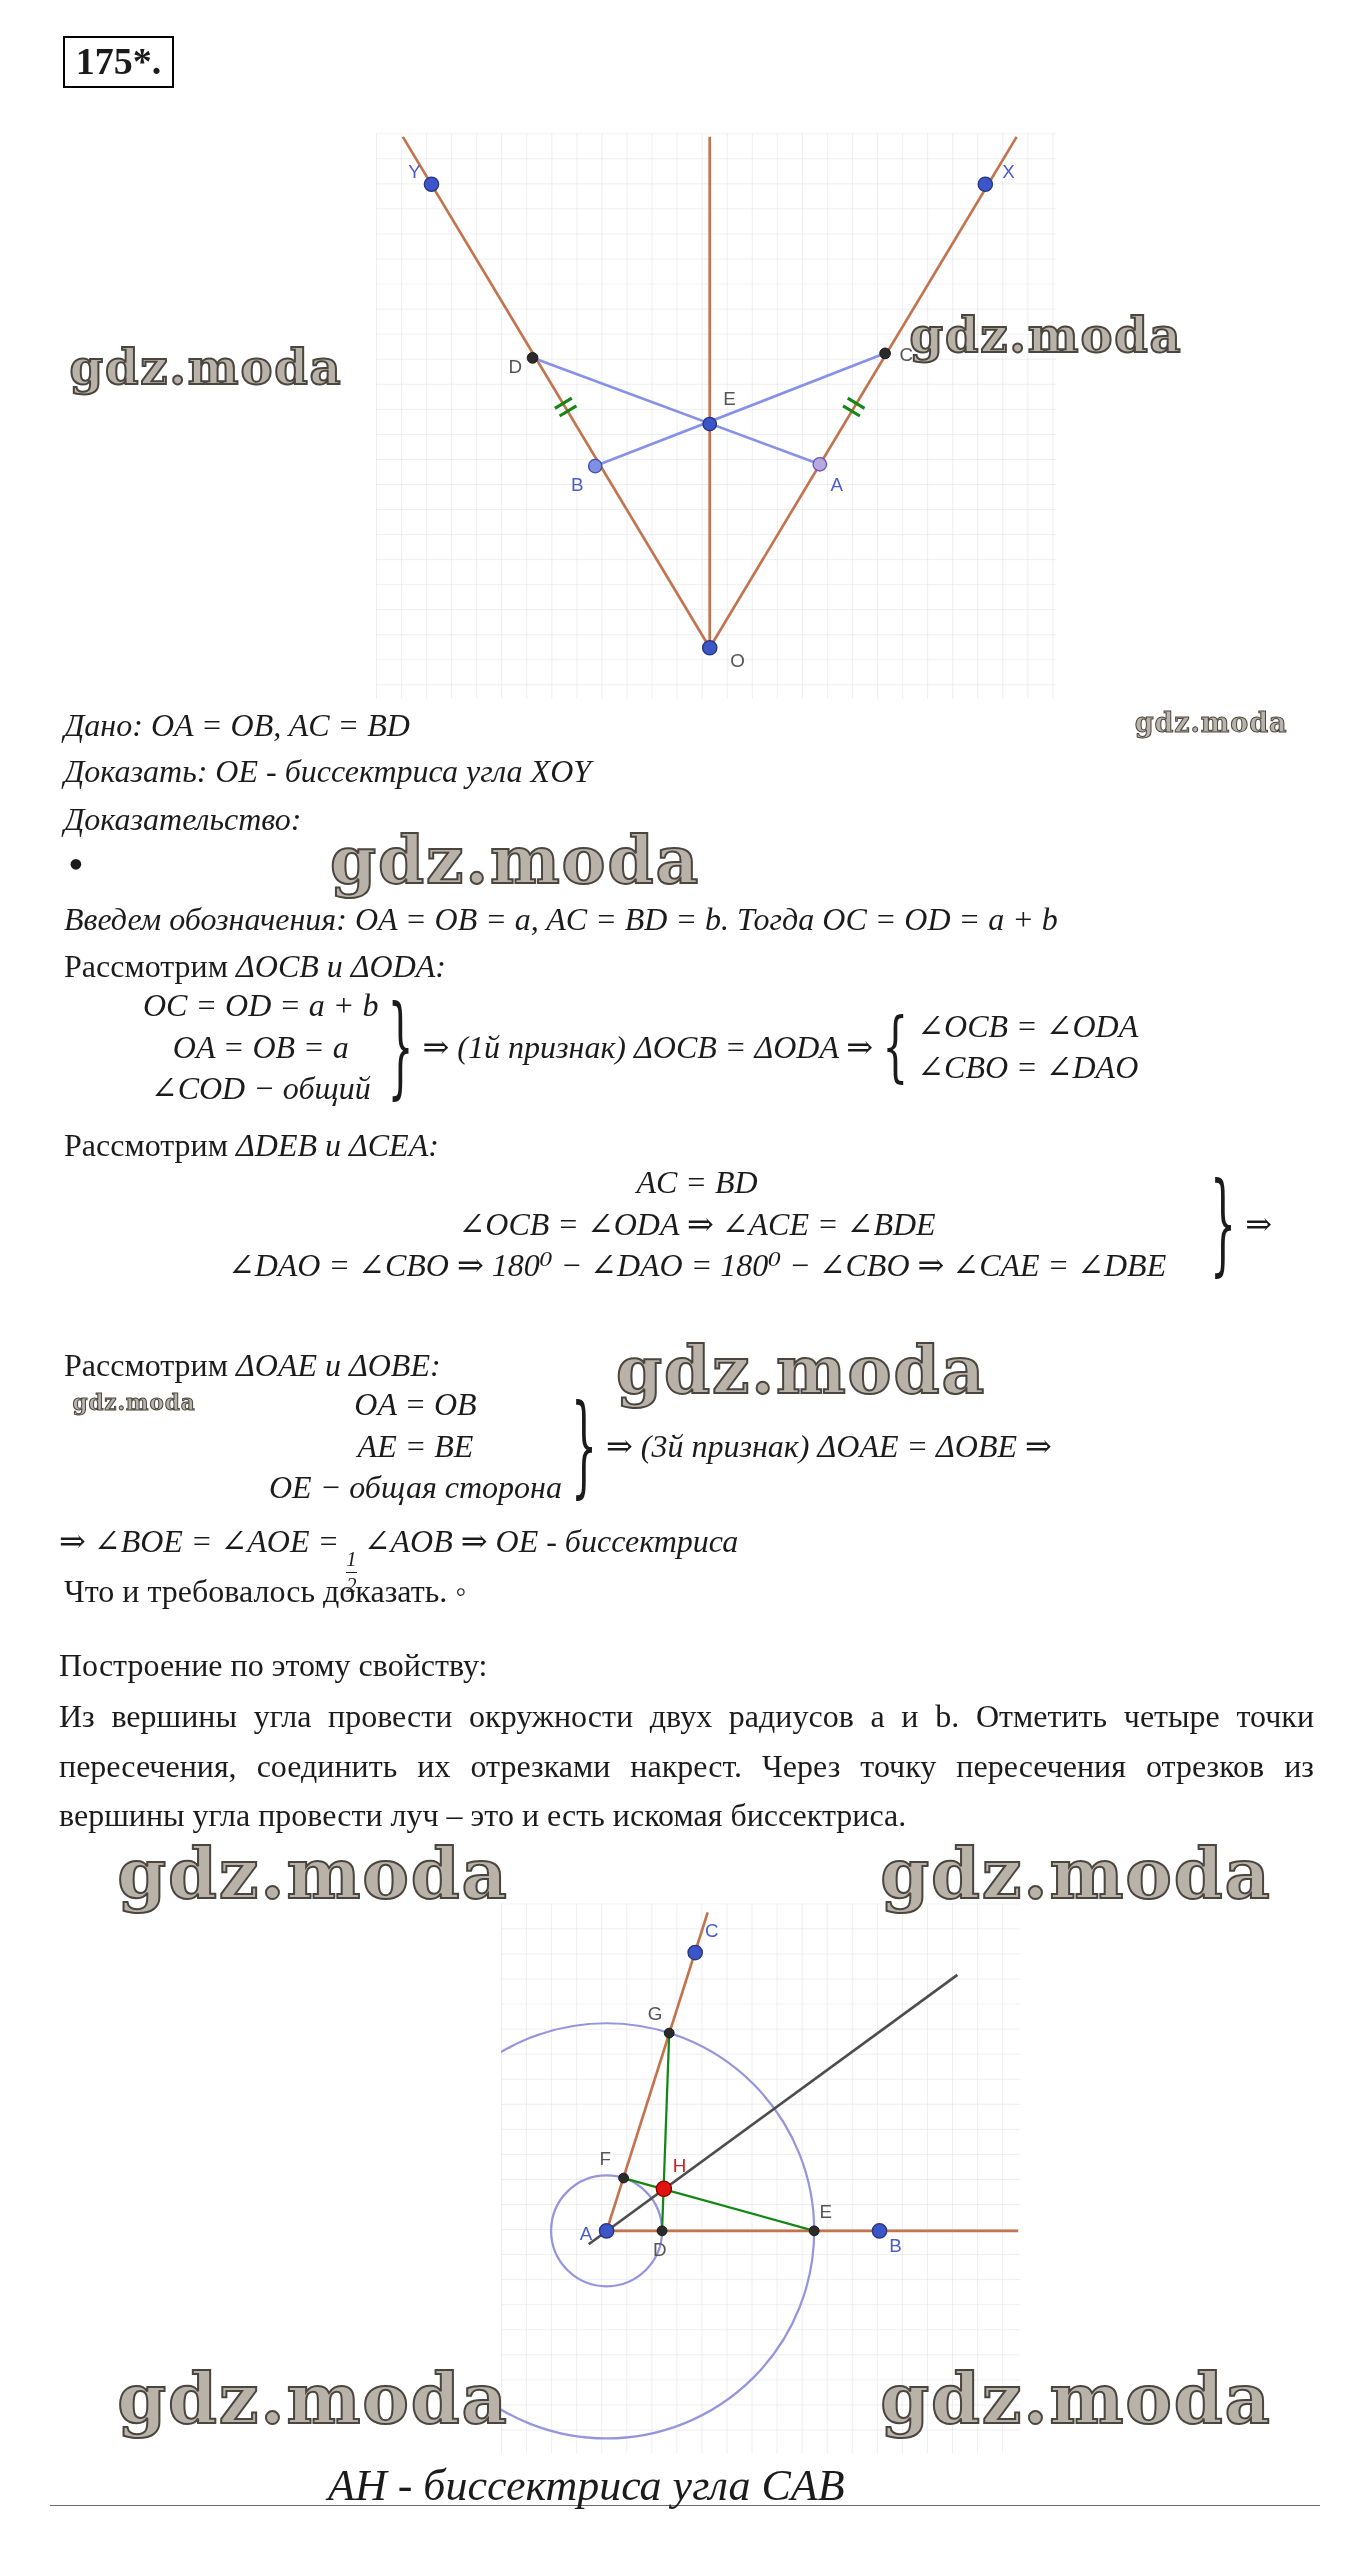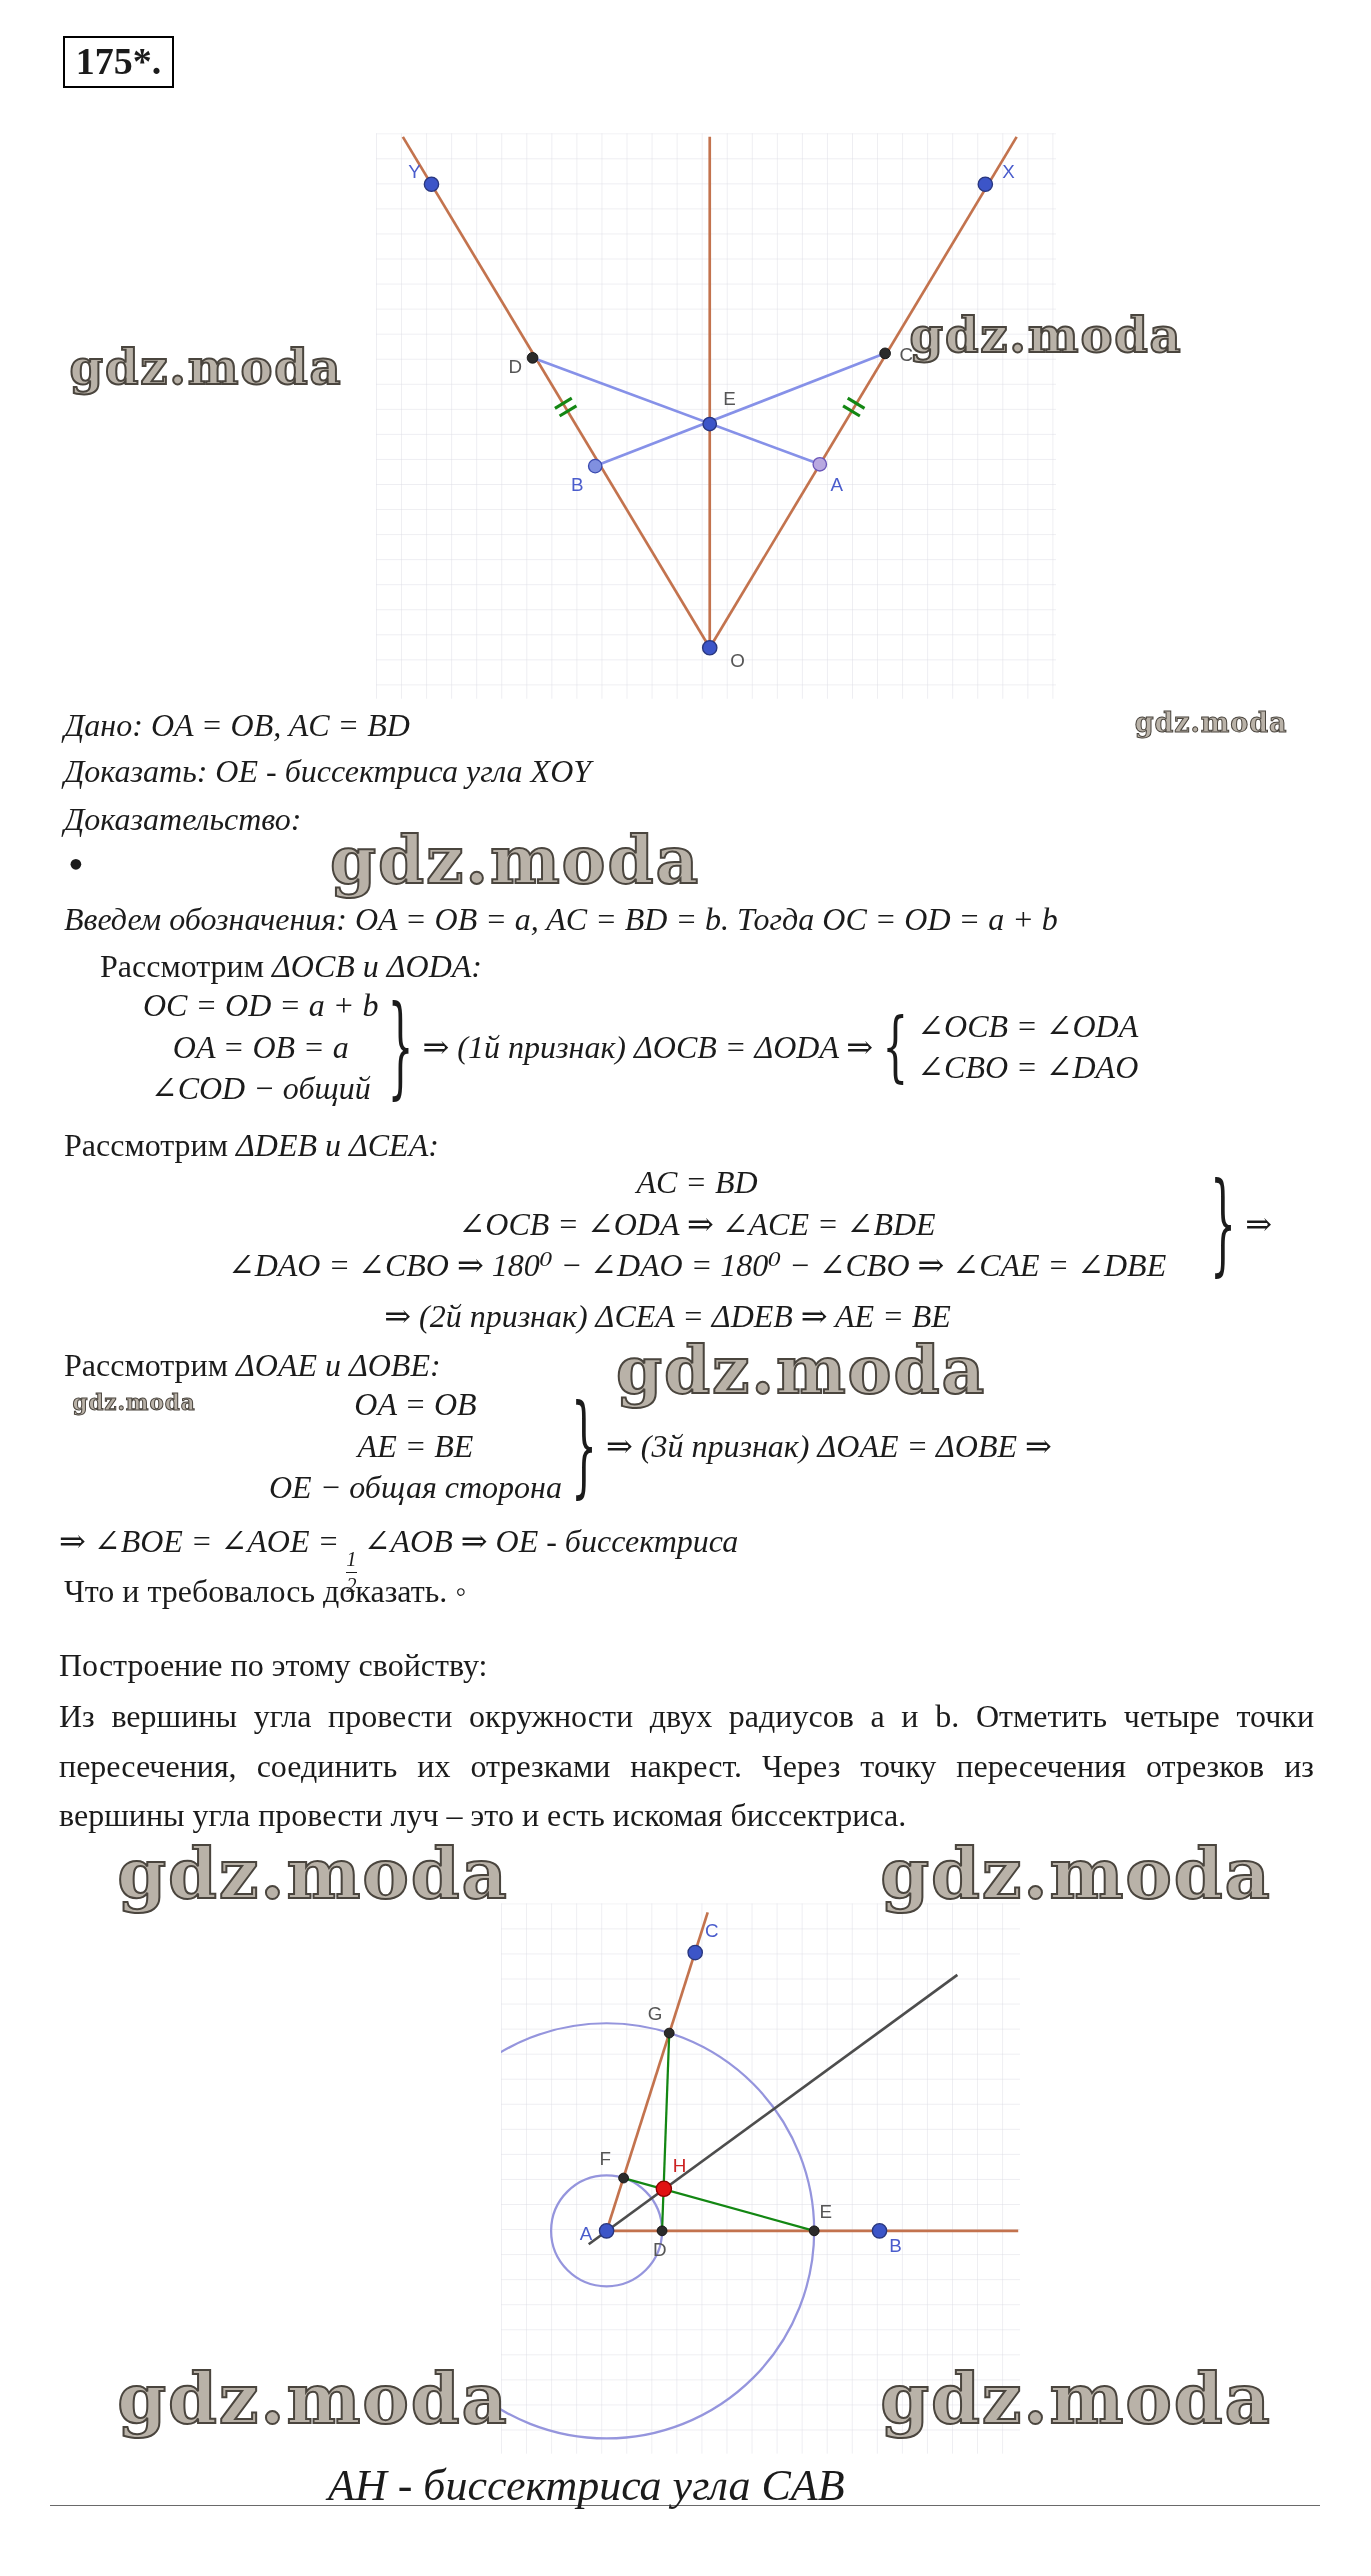--- a/index.html
+++ b/index.html
@@ -102,21 +102,21 @@
     <text x="396" y="596" fill="#555555">O</text>
   </svg>
 
   <div class="t italic" style="left:64px; top:706px;text-align:right;">Дано: OA = OB, AC = BD</div>
   <div class="t italic" style="left:64px; top:752px;">Доказать: OE - биссектриса угла XOY</div>
   <div class="t italic" style="left:64px; top:800px;">Доказательство:</div>
   <div class="bullet">•</div>
 
   <div class="t italic" style="left:64px; top:900px;text-align:center;">Введем обозначения: OA = OB = a, AC = BD = b. Тогда OC = OD = a + b</div>
 
-  <div class="t" style="left:64px; top:947px;margin-left:36px;">
+  <div class="t" style="left:64px; top:947px;">
     <span>Рассмотрим </span><span class="italic">ΔOCB и ΔODA:</span>
   </div>
 
   <div class="sys" style="left:143px; top:985px;justify-content:flex-end;">
     <div class="col">
       <div>OC = OD = a + b</div>
       <div>OA = OB = a</div>
       <div>∠COD − общий</div>
     </div>
     <div class="brace b3">}</div>
@@ -134,21 +134,20 @@
 
   <div class="sys" style="left:193px; top:1162px; width:1079px;">
     <div class="col grow">
       <div>AC = BD</div>
       <div>∠OCB = ∠ODA ⇒ ∠ACE = ∠BDE</div>
       <div>∠DAO = ∠CBO ⇒ 180⁰ − ∠DAO = 180⁰ − ∠CBO ⇒ ∠CAE = ∠DBE</div>
     </div>
     <div class="brace b3">}</div>
     <div>⇒</div>
   </div>
-  <div class="t italic" style="left:90px; top:1297px; width:1155px; text-align:center;">⇒ (2й признак) ΔCEA = ΔDEB ⇒ AE = BE</div>
 
   <div class="t" style="left:64px; top:1346px;">
     <span>Рассмотрим </span><span class="italic">ΔOAE и ΔOBE:</span>
   </div>
 
   <div class="sys" style="left:269px; top:1384px;justify-content:space-between;">
     <div class="col">
       <div>OA = OB</div>
       <div>AE = BE</div>
       <div>OE − общая сторона</div>

